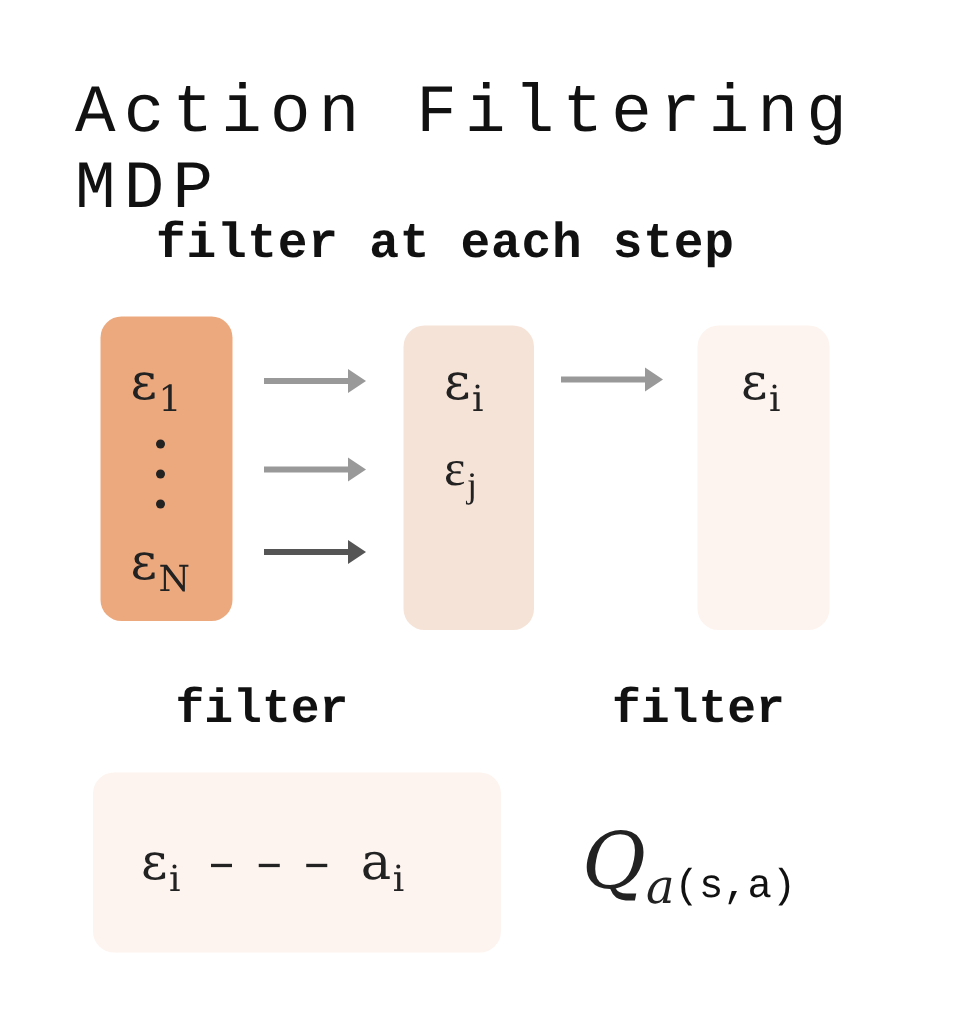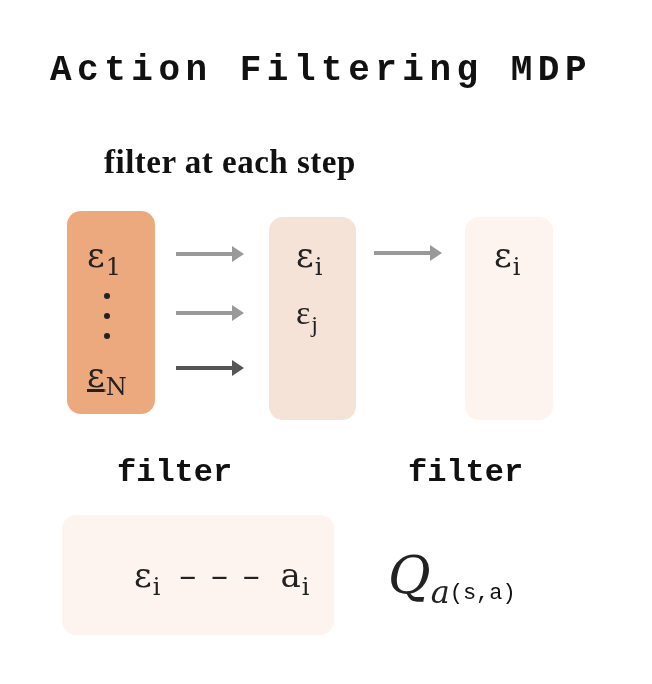--- a/index.html
+++ b/index.html
@@ -1,53 +1,53 @@
 <!DOCTYPE html>
 <html><head>
 <meta charset="utf-8">
 <style>
   html, body { margin:0; padding:0; background:#ffffff; }
   body { width:652px; height:684px; position:relative; overflow:hidden; }
   .mono { font-family:"Liberation Mono","DejaVu Sans Mono",monospace; color:#111; }
   .serif { font-family:"DejaVu Serif","Liberation Serif",serif; color:#222; }
-  .title { position:absolute; left:50px; top:50px; font-size:36px; letter-spacing:5.5px; font-weight:bold; }
-  .subtitle { position:absolute; left:104px; top:144px; font-size:33px; font-weight:bold; letter-spacing:0.5px;font-family:Liberation Serif, serif; }
+  .title { position:absolute; left:50px; top:50px; font-size:45px; letter-spacing:5.5px; font-weight:normal; }
+  .subtitle { position:absolute; left:104px; top:144px; font-size:33px; font-weight:bold; letter-spacing:0.5px; }
   .box { position:absolute; border-radius:14px; }
   .box1 { left:67px; top:211px; width:88px; height:203px; background:#eda97e; }
   .box2 { left:269px; top:217px; width:87px; height:203px; background:#f6e3d7; }
   .box3 { left:465px; top:217px; width:88px; height:203px; background:#fdf4f0; }
   .box4 { left:62px; top:515px; width:272px; height:120px; background:#fdf4f0; }
   .sym { position:absolute; font-size:34px; line-height:1; }
   .sub { font-size:24px; position:relative; top:8px; margin-left:1px; }
   .dots { position:absolute; left:104px; top:293px; width:8px; }
   .dot { width:6px; height:6px; border-radius:50%; background:#222; margin-bottom:14px; }
   .arrow { position:absolute; height:4px; }
   .arrow .shaft { position:absolute; left:0; top:0; height:4px; }
   .arrow .head { position:absolute; top:-6px; width:0; height:0; border-top:8px solid transparent; border-bottom:8px solid transparent; }
   .label { position:absolute; font-size:32px; font-weight:bold; }
   .q { position:absolute; left:388px; top:545px; font-size:52px; font-style:italic; font-family:"DejaVu Serif","Liberation Serif",serif; color:#222; }
   .qsub { font-size:32px; font-style:italic; position:relative; top:10px; }
-  .qargs { font-family:"Liberation Mono","DejaVu Sans Mono",monospace; font-style:normal; font-size:22px; position:relative; top:6px; color:#111; }
+  .qargs { font-family:"Liberation Mono","DejaVu Sans Mono",monospace; font-style:normal; font-size:27px; position:relative; top:6px; color:#111; }
 </style>
 </head>
 <body>
 
 <div class="title mono">Action Filtering MDP</div>
 <div class="subtitle mono">filter at each step</div>
 
 <div class="box box1"></div>
 <div class="sym serif" style="left:87px;top:238px;text-align:right;">
   <span>ε</span><span class="sub">1</span>
 </div>
 <div class="dots">
   <div class="dot"></div>
   <div class="dot"></div>
   <div class="dot"></div>
 </div>
-<div class="sym serif" style="left:87px;top:358px;text-decoration:underline;">
+<div class="sym serif" style="left:87px;top:358px;">
   <span>ε</span><span class="sub">N</span>
 </div>
 
 <div class="arrow" style="left:176px;top:252px;">
   <div class="shaft" style="width:56px;background:#999;"></div>
   <div class="head" style="left:56px;border-left:12px solid #999;"></div>
 </div>
 <div class="arrow" style="left:176px;top:311px;">
   <div class="shaft" style="width:56px;background:#999;"></div>
   <div class="head" style="left:56px;border-left:12px solid #999;"></div>
@@ -72,21 +72,21 @@
 
 <div class="box box3"></div>
 <div class="sym serif" style="left:494px;top:238px;">
   <span>ε</span><span class="sub">i</span>
 </div>
 
 <div class="label mono" style="left:117px;top:454px;">filter</div>
 <div class="label mono" style="left:408px;top:454px;">filter</div>
 
 <div class="box box4"></div>
-<div class="sym serif" style="left:94px;top:558px;margin-left:40px;">
+<div class="sym serif" style="left:94px;top:558px;">
   <span>ε</span><span class="sub">i</span>
   <span style="margin:0 8px;letter-spacing:2px;">– – –</span>
   <span>a</span><span class="sub">i</span>
 </div>
 
 <div class="q">
   <span>Q</span><span class="qsub">a</span><span class="qargs">(s,a)</span>
 </div>
 
 </body></html>

